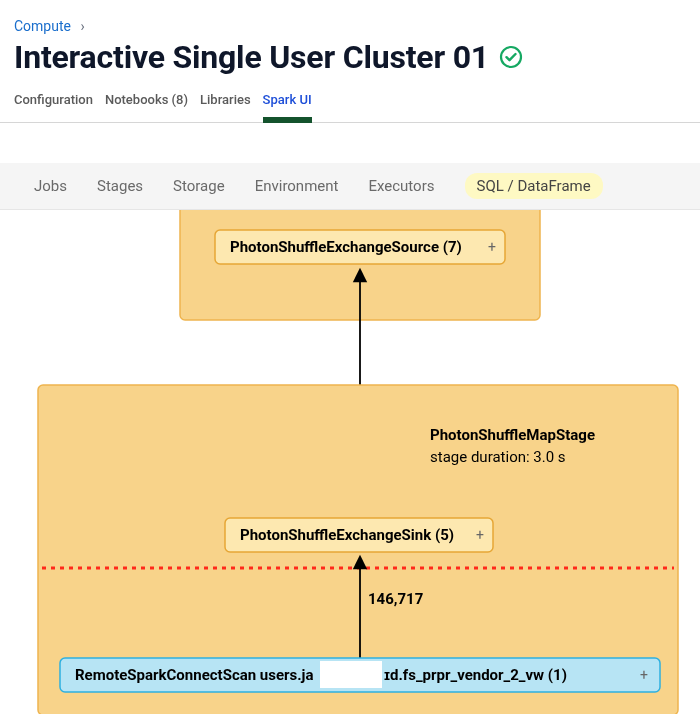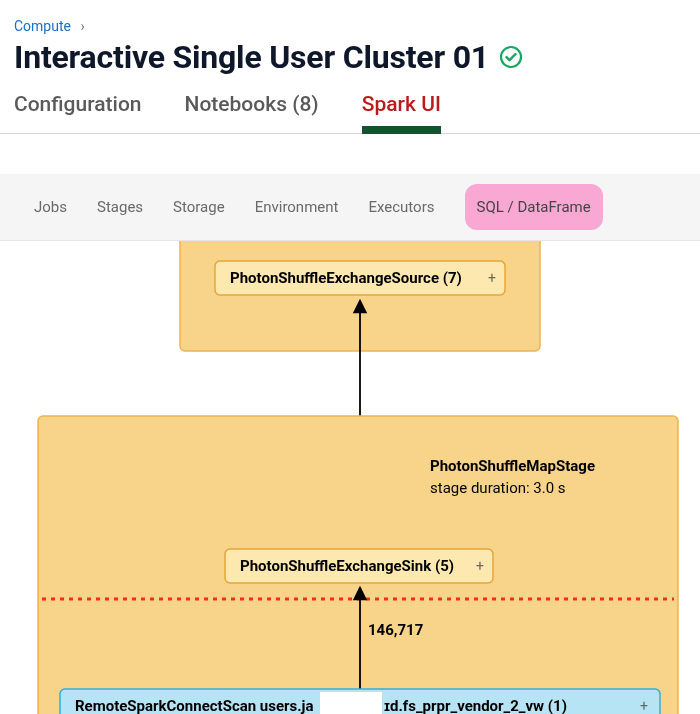--- a/index.html
+++ b/index.html
@@ -6,27 +6,27 @@
     body {
       font-family:-apple-system,BlinkMacSystemFont,"Segoe UI",Roboto,Helvetica,Arial,sans-serif;
       background:#fff; color:#1f2937; width:700px; height:714px; overflow:hidden;
     }
     .breadcrumb { padding:18px 14px 4px; font-size:14px; }
     .bc-link { color:#1a6ecc; }
     .bc-chevron { color:#6b7280; margin-left:6px; }
     .title-row { display:flex; align-items:center; padding:0 14px 10px; gap:10px; }
     h1 { font-size:32px; font-weight:700; color:#0f172a; letter-spacing:-0.2px; }
     .check-icon svg { display:block; }
-    .tabs { display:flex; gap:43px; padding:0 14px; border-bottom:1px solid #d6d6d6; font-size:21px; }
+    .tabs { display:flex; gap:12px; padding:0 14px; border-bottom:1px solid #d6d6d6; font-size:13px; }
     .tab { padding:6px 0 10px; color:#5a5a5a; cursor:pointer; font-weight:500; }
-    .tab.active { color:#b91c1c; border-bottom:8px solid #14532d; margin-bottom:-1px; }
+    .tab.active { color:#1d4ed8; border-bottom:6px solid #14532d; margin-bottom:-1px; }
     .spark-nav-wrap { background:#f5f5f5; border-bottom:1px solid #e6e6e6; margin-top:40px; }
     .spark-nav { display:flex; gap:30px; padding:10px 34px; align-items:center; font-size:15px; }
     .sn-item { color:#6a6a6a; cursor:pointer; }
-    .sn-item.active { background:#f9a8d4; color:#444; padding:14px 12px; border-radius:12px; }
+    .sn-item.active { background:#fef9c3; color:#444; padding:4px 12px; border-radius:12px; }
     .diagram { position:relative; height:520px; background:#fff; }
     svg.dsvg { position:absolute; top:0; left:0; width:700px; height:520px; }
     .stage-box { fill:#f8d38a; stroke:#eeb44f; stroke-width:1.5; }
     .node-box { fill:#fde8b0; stroke:#e6a636; stroke-width:1.5; rx:5; ry:5; }
     .scan-box { fill:#b7e4f4; stroke:#2eb0e0; stroke-width:1.5; rx:5; ry:5; }
     .node-text { font-family:inherit; font-size:15px; font-weight:700; fill:#000; }
     .meta-text { font-family:inherit; font-size:15px; font-weight:400; fill:#000; }
     .edge-label { font-family:inherit; font-size:15px; font-weight:700; fill:#000; }
     .red-dash { stroke:#ff2a1a; stroke-width:3; stroke-dasharray:4 5; }
     .arrow-line { stroke:#000; stroke-width:1.8; }
@@ -46,20 +46,21 @@
     <svg width="24" height="24" viewBox="0 0 24 24">
         <circle cx="12" cy="12" r="10" fill="none" stroke="#15a862" stroke-width="2.2"></circle>
         <path d="M7.5 12.2l3 3 6-6.2" fill="none" stroke="#15a862" stroke-width="2.4" stroke-linecap="round" stroke-linejoin="round"></path>
       </svg>
   </span>
 </div>
 
 <div class="tabs">
   <div class="tab">Configuration</div>
   <div class="tab">Notebooks (8)</div>
+  <div class="tab">Libraries</div>
   <div class="tab active">Spark UI</div>
 </div>
 
 <div class="spark-nav-wrap">
   <div class="spark-nav">
     <span class="sn-item">Jobs</span>
     <span class="sn-item">Stages</span>
     <span class="sn-item">Storage</span>
     <span class="sn-item">Environment</span>
     <span class="sn-item">Executors</span>

